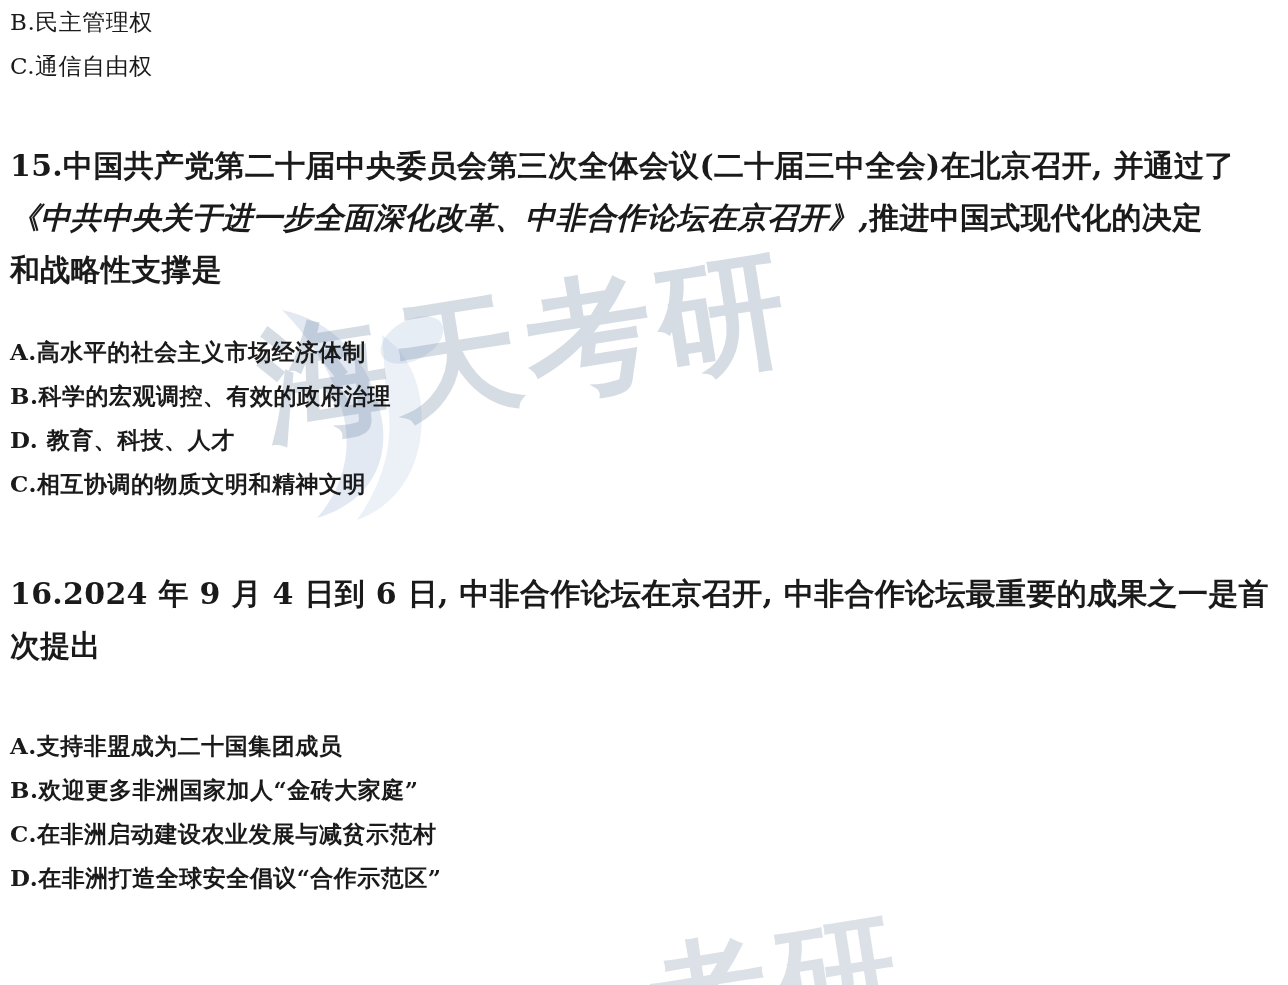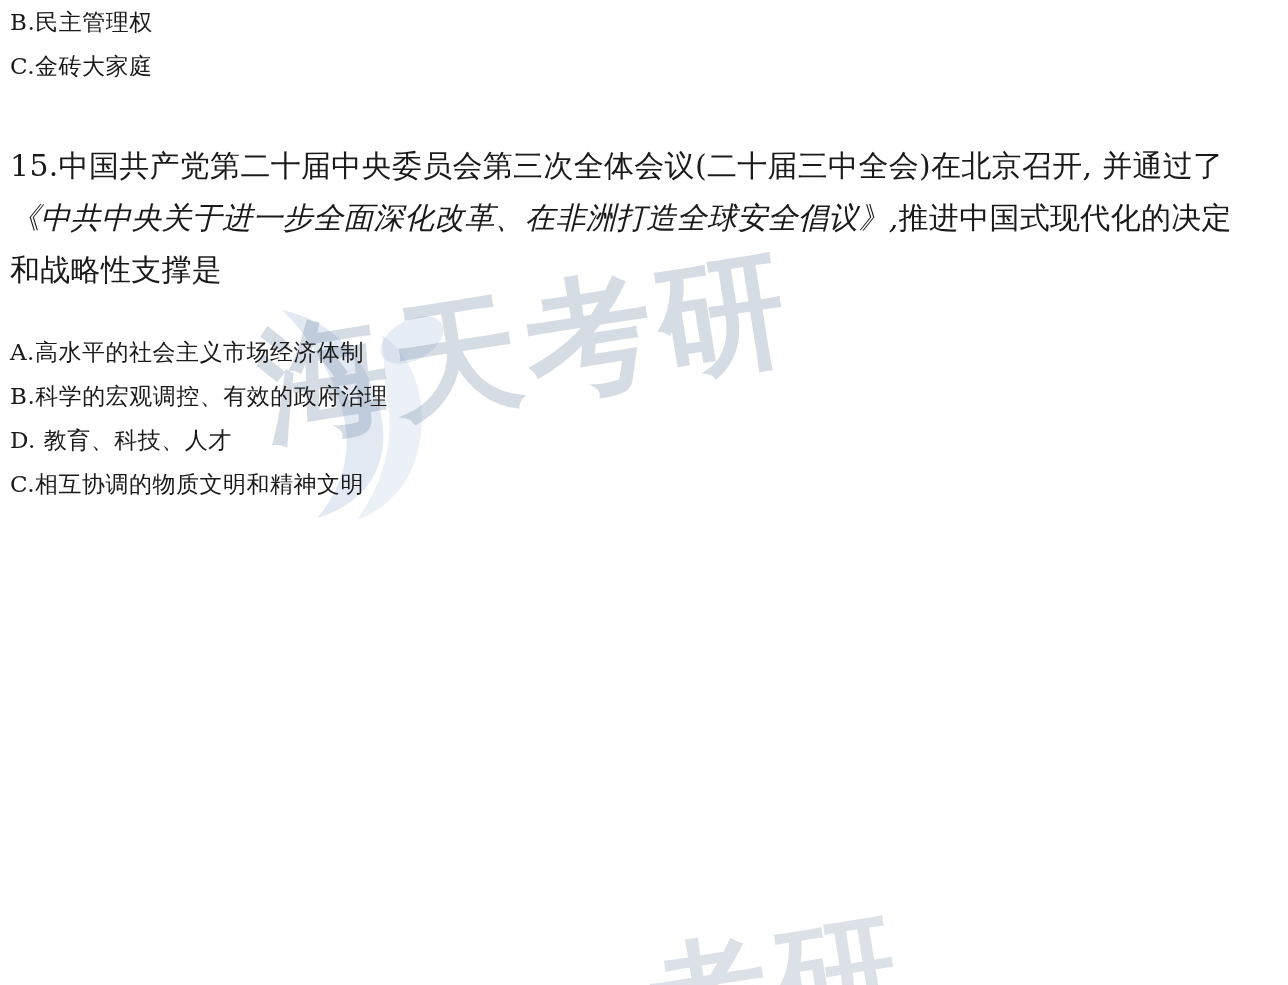--- a/index.html
+++ b/index.html
@@ -81,21 +81,21 @@
     text-align: justify;
     text-justify: inter-ideograph;
   }
   .para.em {
     font-style: italic;
   }
   .gap-md { height: 34px; }
   .gap-lg { height: 52px; }
   .gap-xl { height: 62px; }
 
-  .q-block { margin: 0; }
+  .q-block { margin: 0; font-weight: bold; }
 
   
   .q15 .it {
     font-style: italic;
   }
 </style>
 </head>
 <body>
 
 <div class="page">
@@ -107,39 +107,52 @@
     <path d="M120 35 C150 55, 165 95, 158 140 C152 180, 128 208, 95 220 C120 185, 132 145, 126 105 C122 78, 122 55, 120 35 Z" fill="rgba(90,130,185,0.22)"></path>
     <ellipse cx="150" cy="40" rx="34" ry="20" transform="rotate(-28 150 40)" fill="rgba(90,130,185,0.26)"></ellipse>
   </svg>
 
   <div class="watermark wm-bottom">考研</div>
 
   <div class="content">
 
     <div>
       <div class="opt">B.民主管理权</div>
-      <div class="opt">C.金砖大家庭</div>
+      <div class="opt">C.通信自由权</div>
     </div>
 
     <div class="gap-lg"></div>
 
     <div class="q-block q15">
       <div class="para">15.中国共产党第二十届中央委员会第三次全体会议(二十届三中全会)在北京召开, 并通过了</div>
       <div class="para em">
-        <span class="it">《中共中央关于进一步全面深化改革、在非洲打造全球安全倡议》,</span><span style="font-style:normal;">推进中国式现代化的决定</span>
+        <span class="it">《中共中央关于进一步全面深化改革、中非合作论坛在京召开》,</span><span style="font-style:normal;">推进中国式现代化的决定</span>
       </div>
       <div class="para">和战略性支撑是</div>
 
       <div class="gap-md"></div>
 
       <div>
         <div class="opt">A.高水平的社会主义市场经济体制</div>
         <div class="opt">B.科学的宏观调控、有效的政府治理</div>
         <div class="opt">D. 教育、科技、人才</div>
         <div class="opt">C.相互协调的物质文明和精神文明</div>
       </div>
     </div>
 
     <div class="gap-xl"></div>
 
+    <div class="q-block">
+      <div class="para">16.2024 年 9 月 4 日到 6 日,  中非合作论坛在京召开,  中非合作论坛最重要的成果之一是首</div>
+      <div class="para">次提出</div>
+
+      <div class="gap-lg"></div>
+
+      <div>
+        <div class="opt">A.支持非盟成为二十国集团成员</div>
+        <div class="opt">B.欢迎更多非洲国家加人“金砖大家庭”</div>
+        <div class="opt">C.在非洲启动建设农业发展与减贫示范村</div>
+        <div class="opt">D.在非洲打造全球安全倡议“合作示范区”</div>
+      </div>
+    </div>
 
   </div>
 </div>
 
 </body></html>

